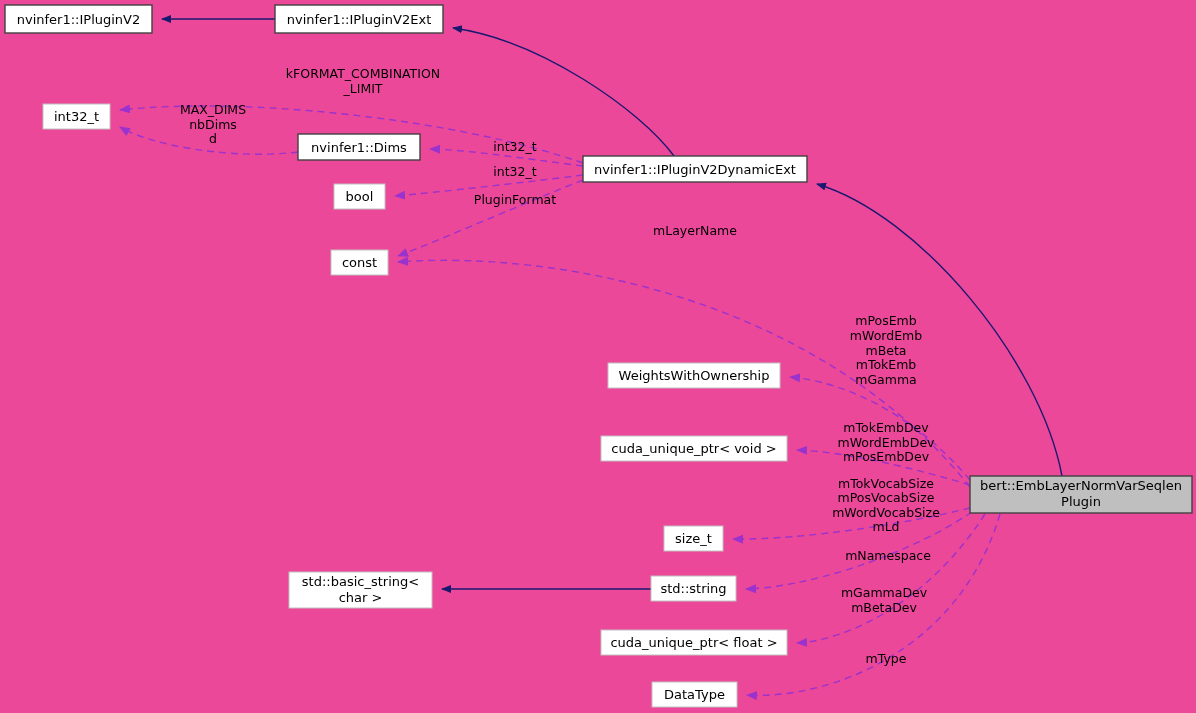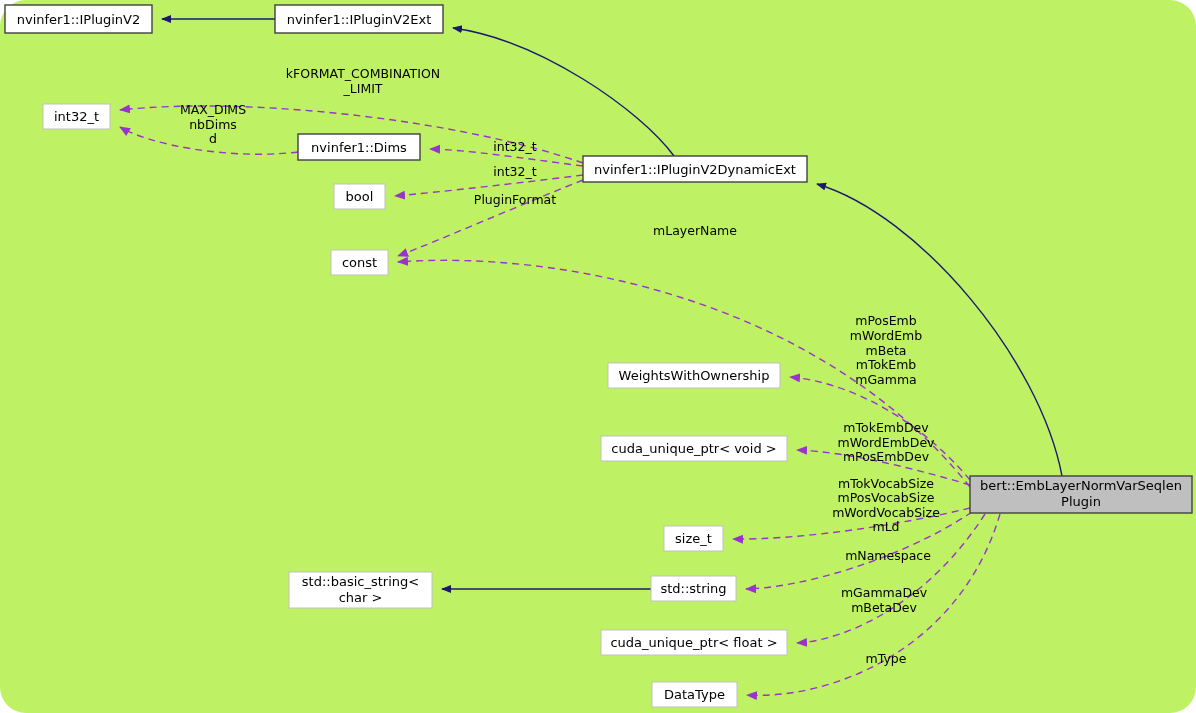--- a/index.html
+++ b/index.html
@@ -11,22 +11,21 @@
   body {
     width: 1196px;
     height: 713px;
     overflow: hidden;
     font-family: "DejaVu Sans", "Liberation Sans", sans-serif;
   }
   #diagram-root {
     position: relative;
     width: 1196px;
     height: 713px;
-    background: #bef264;
-    border-radius: 26px;
+    background: #ec4899;
   }
   svg#graph {
     display: block;
     width: 1196px;
     height: 713px;
   }
   
   .node-box {
     fill: #ffffff;
     stroke: #c0c0c0;

